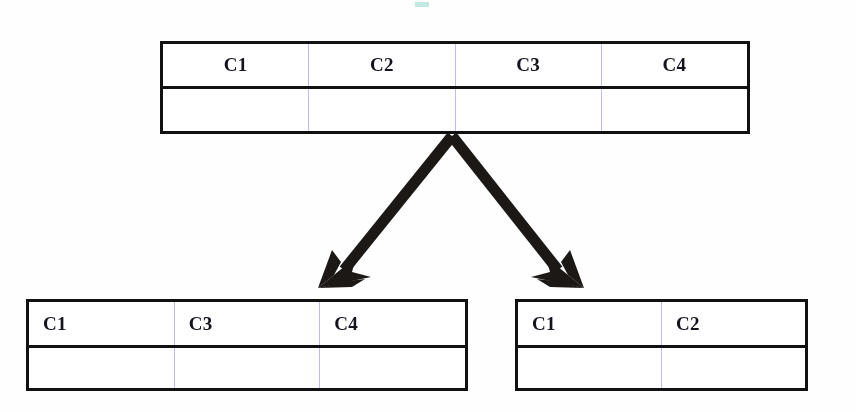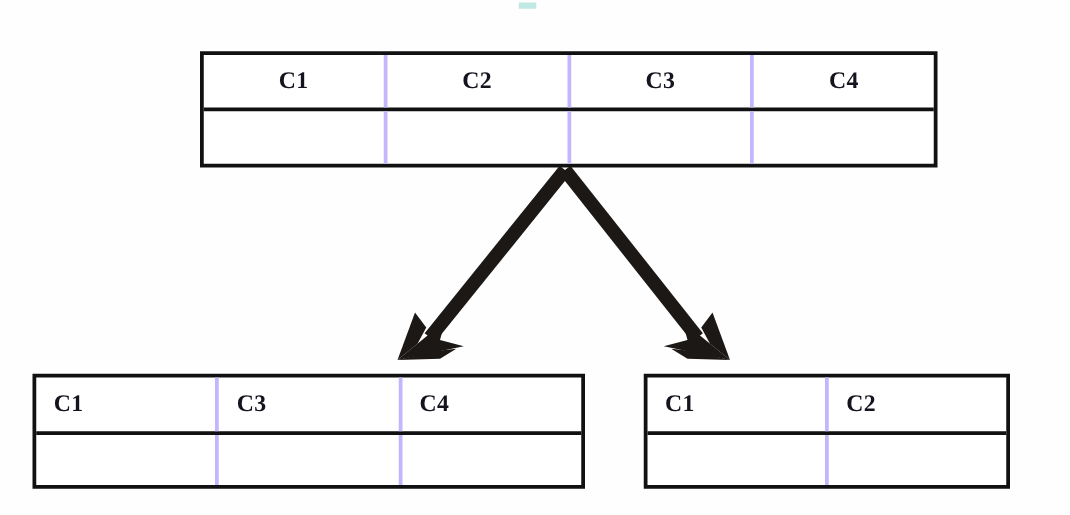--- a/index.html
+++ b/index.html
@@ -31,21 +31,21 @@
     box-sizing: border-box;
   }
   .tbl-row.header-row {
     border-bottom: 3px solid #111111;
   }
   .tbl-cell {
     box-sizing: border-box;
     flex: 1 1 0;
     display: flex;
     align-items: center;
-    border-right: 3px solid #c4b5fd;
+    border-right: 1px solid #c4b5fd;
     font-weight: bold;
     font-size: 19px;
     color: #14141e;
     letter-spacing: 0.3px;
     white-space: nowrap;
   }
   .tbl-cell:last-child {
     border-right: none;
     border-radius: 15px;
   }

